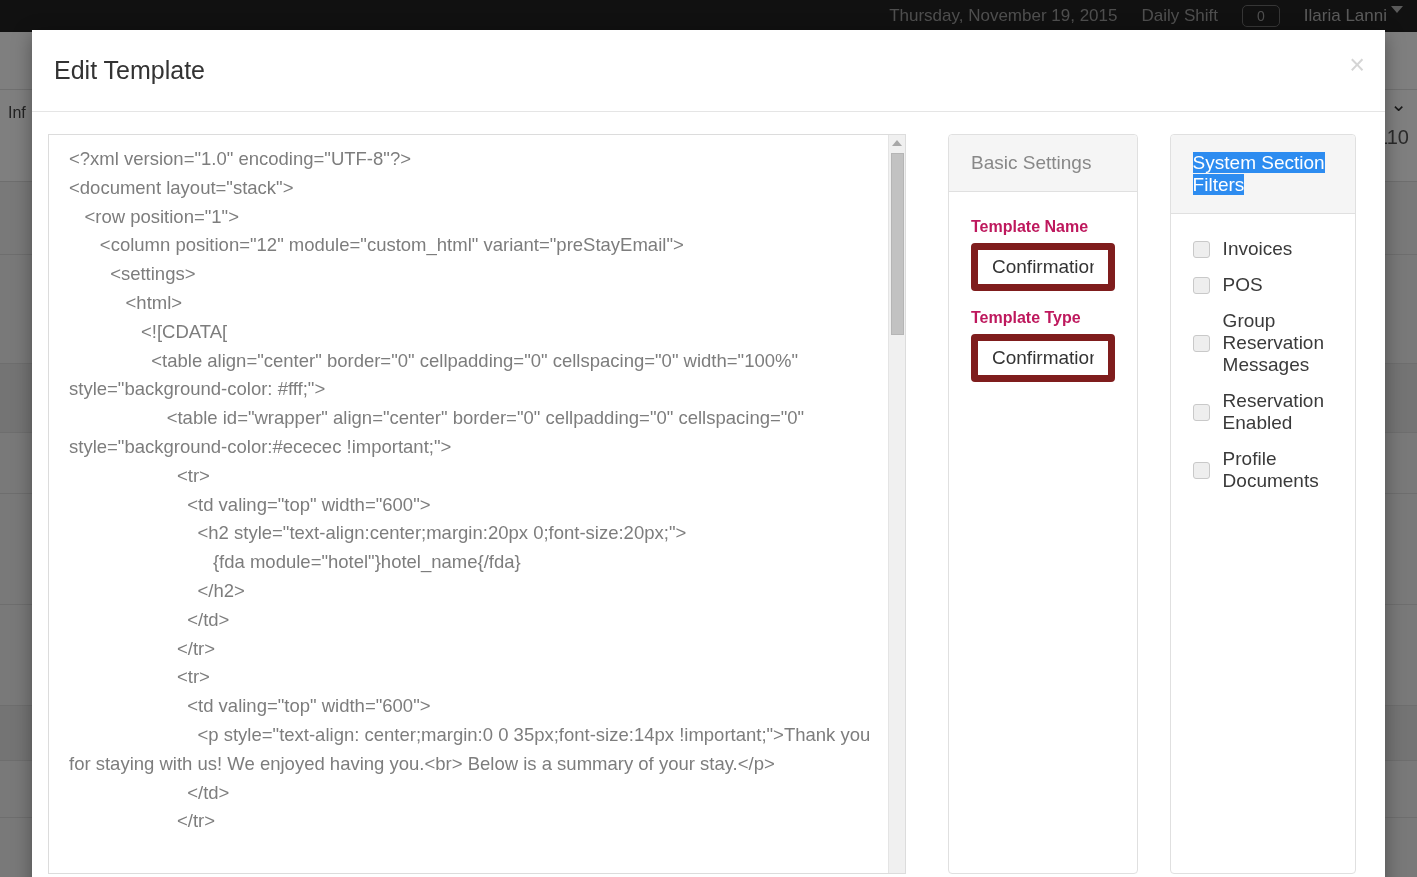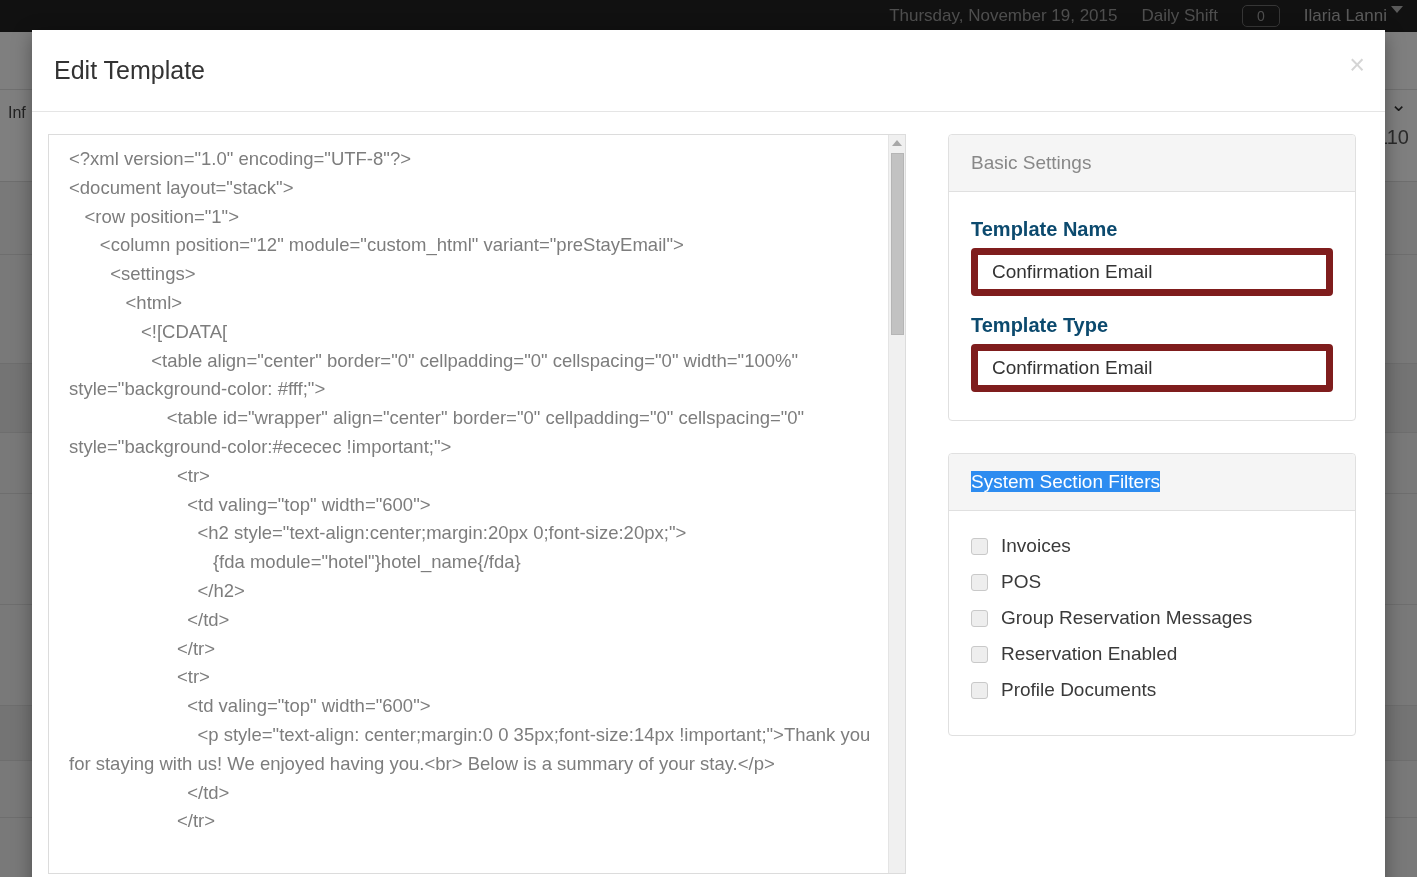--- a/index.html
+++ b/index.html
@@ -200,21 +200,21 @@
     width: 13px;
     height: 182px;
     background: #c2c2c2;
     border: 1px solid #b5b5b5;
   }
 
   
   #side-panels {
     width: 408px;
     display: flex;
-    flex-direction: column;
+    flex-direction: row;
     gap: 32px;
   }
   .panel {
     border: 1px solid #e0e0e0;
     border-radius: 4px;
     background: #ffffff;
   }
   .panel-heading {
     background: #f5f5f5;
     border-bottom: 1px solid #e0e0e0;
@@ -247,23 +247,23 @@
     border-radius: 3px;
     background: #eeeeee;
     flex: none;
   }
   .check-label {
     font-size: 19px;
     color: #3a3a3a;
   }
 
   .field-label {
-    font-size: 20px;
+    font-size: 16px;
     font-weight: bold;
-    color: #0c4a6e;
+    color: #be185d;
     margin-bottom: 7px;
   }
   .field-input {
     display: block;
     width: 100%;
     height: 48px;
     border: 7px solid #7f1d1d;
     border-radius: 4px;
     padding: 0 14px;
     font-size: 19px;

